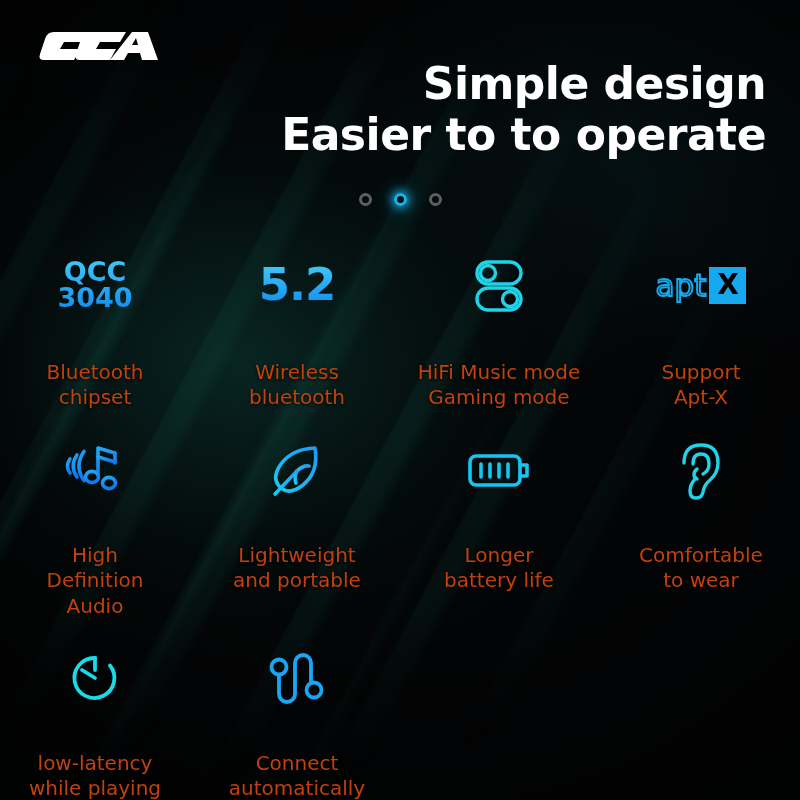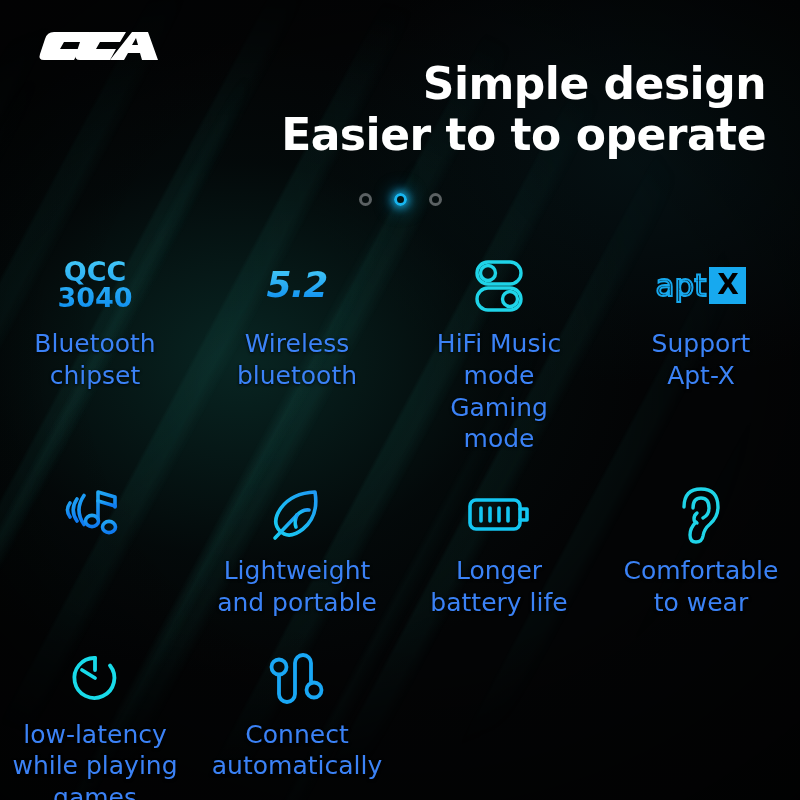--- a/index.html
+++ b/index.html
@@ -92,42 +92,43 @@
     row-gap:10px;
     gap:28px;
   }
   .cell { display:flex; flex-direction:column; align-items:center; }
   .icon-slot {
     height:66px;
     display:flex; align-items:center; justify-content:center;
     margin-bottom:10px;
   }
   .cell-label {
-    color:#3b82f6;
-    font-size:25px;
+    color:#c2410c;
+    font-size:20px;
     line-height:1.27;
     text-align:center;
     white-space:pre-line;
     text-shadow:0 1px 3px rgba(0,0,0,0.9);
+    margin-top:32px;
   }
   .row2 .icon-slot { height:62px; }
   .row3 .icon-slot { height:62px; }
 
   
   .txt-icon {
     font-weight:bold;
     line-height:0.97;
     text-align:center;
     background:linear-gradient(180deg,#43c8f7 0%,#0e8ef0 100%);
     -webkit-background-clip:text; background-clip:text;
     color:transparent;
     -webkit-text-fill-color:transparent;
   }
   .qcc { font-size:27px; }
-  .five2 { font-size:36px; letter-spacing:-1px;font-style:italic; }
+  .five2 { font-size:45px; letter-spacing:-1px; }
 
   
   .aptx { display:flex; align-items:center; gap:3px; }
   .aptx-word {
     font-size:31px; font-weight:500; line-height:1;
     color:transparent;
     -webkit-text-stroke:2px #17a9ef;
     letter-spacing:0px;
   }
   .aptx-box {
@@ -232,20 +233,23 @@
           </g>
           <g fill="none" stroke="url(#gHD)" stroke-width="3.6" stroke-linejoin="round" stroke-linecap="round">
             <path d="M36 36 L36 9 L53 14 L53 24"></path>
             <path d="M36 18 L53 23"></path>
             <ellipse cx="30" cy="38" rx="6.5" ry="5.6"></ellipse>
             <ellipse cx="47" cy="44" rx="6.5" ry="5.6"></ellipse>
             <path d="M53 24 L53 44"></path>
           </g>
         </svg>
       </div>
+      <div class="cell-label">High
+Definition
+Audio</div>
     </div>
 
     <div class="cell row2">
       <div class="icon-slot">
         <svg viewBox="0 0 60 60" width="60" height="60">
           <defs>
             <linearGradient id="gLeaf" x1="0" y1="1" x2="1" y2="0">
               <stop offset="0" stop-color="#18cdf2"></stop>
                 <stop offset="1" stop-color="#1f9af5"></stop>
             </linearGradient>

